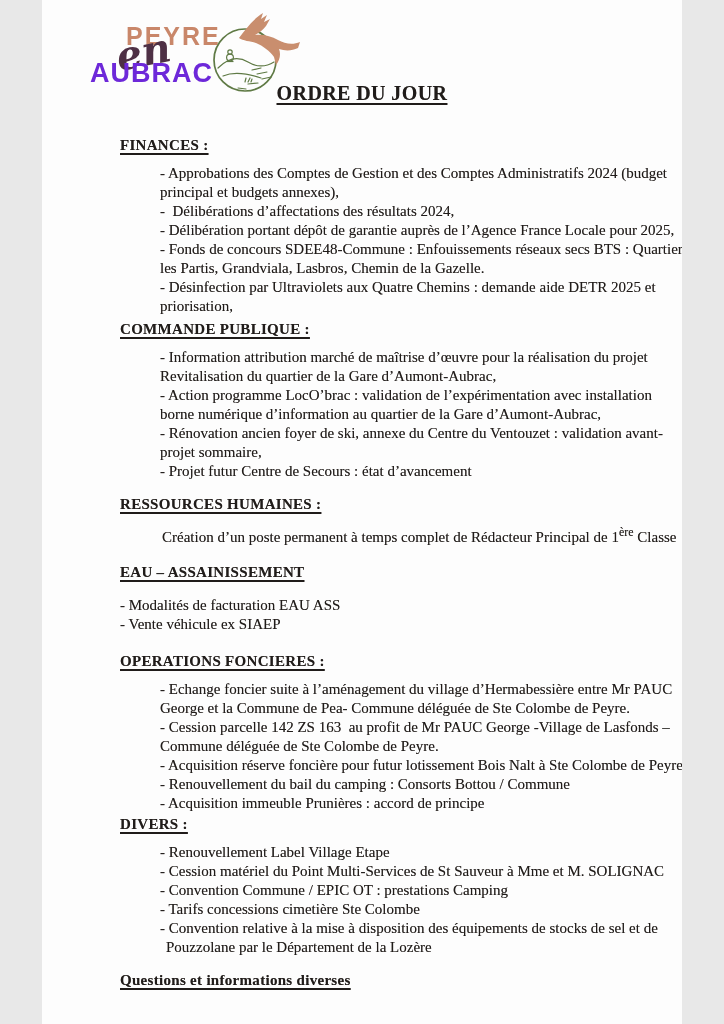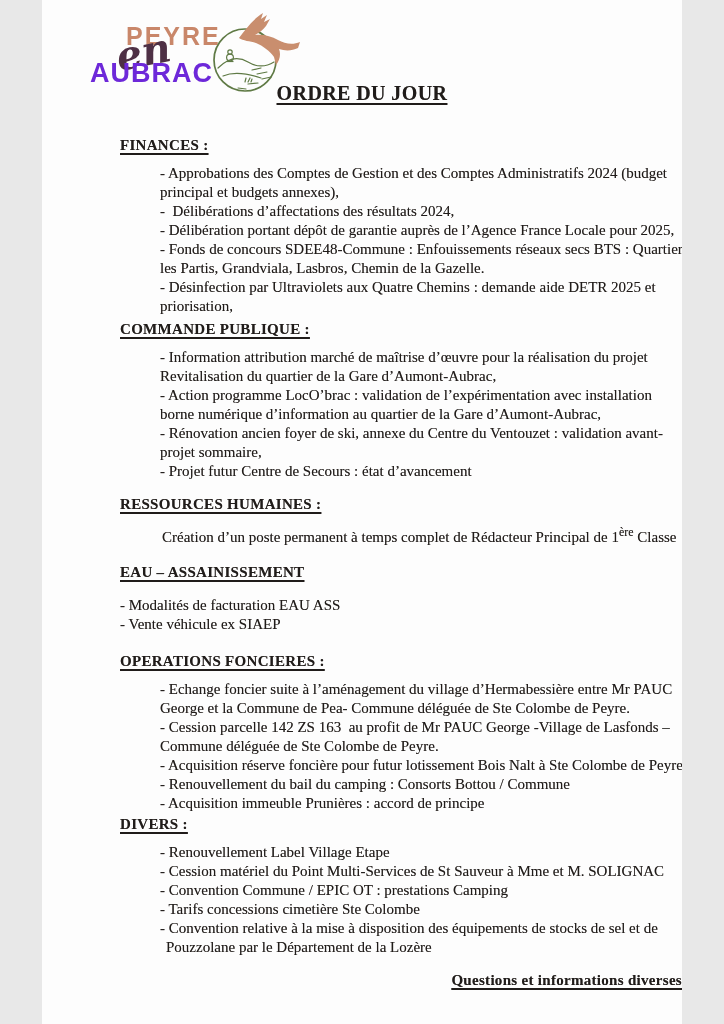--- a/index.html
+++ b/index.html
@@ -43,21 +43,21 @@
     text-decoration:underline;text-underline-offset:3px;text-decoration-thickness:1.6px;
     letter-spacing:.3px;
   }
   .mt10{margin-top:10px}.mt4{margin-top:4px}.mt14{margin-top:14px}
   .mt16{margin-top:16px}.mt18{margin-top:18px}.mt2{margin-top:2px}.mt0{margin-top:0}
   .items{margin-left:118px;width:524px;}
   .items.flush{margin-left:78px;width:560px;margin-top:14px;}
   .note{margin:14px 0 0 120px !important;width:520px;}
   .hang{padding-left:6px;text-indent:-6px;}
   sup{font-size:12px;line-height:0;vertical-align:super;}
-  .footer-h{margin-top:14px;text-align:right;}
+  .footer-h{margin-top:14px;}
 </style>
 </head>
 <body>
 
 <div class="page">
 
   <div class="logo">
     <span class="logo-peyre">PEYRE</span>
     <span class="logo-en">en</span>
     <span class="logo-aubrac">AUBRAC</span>

